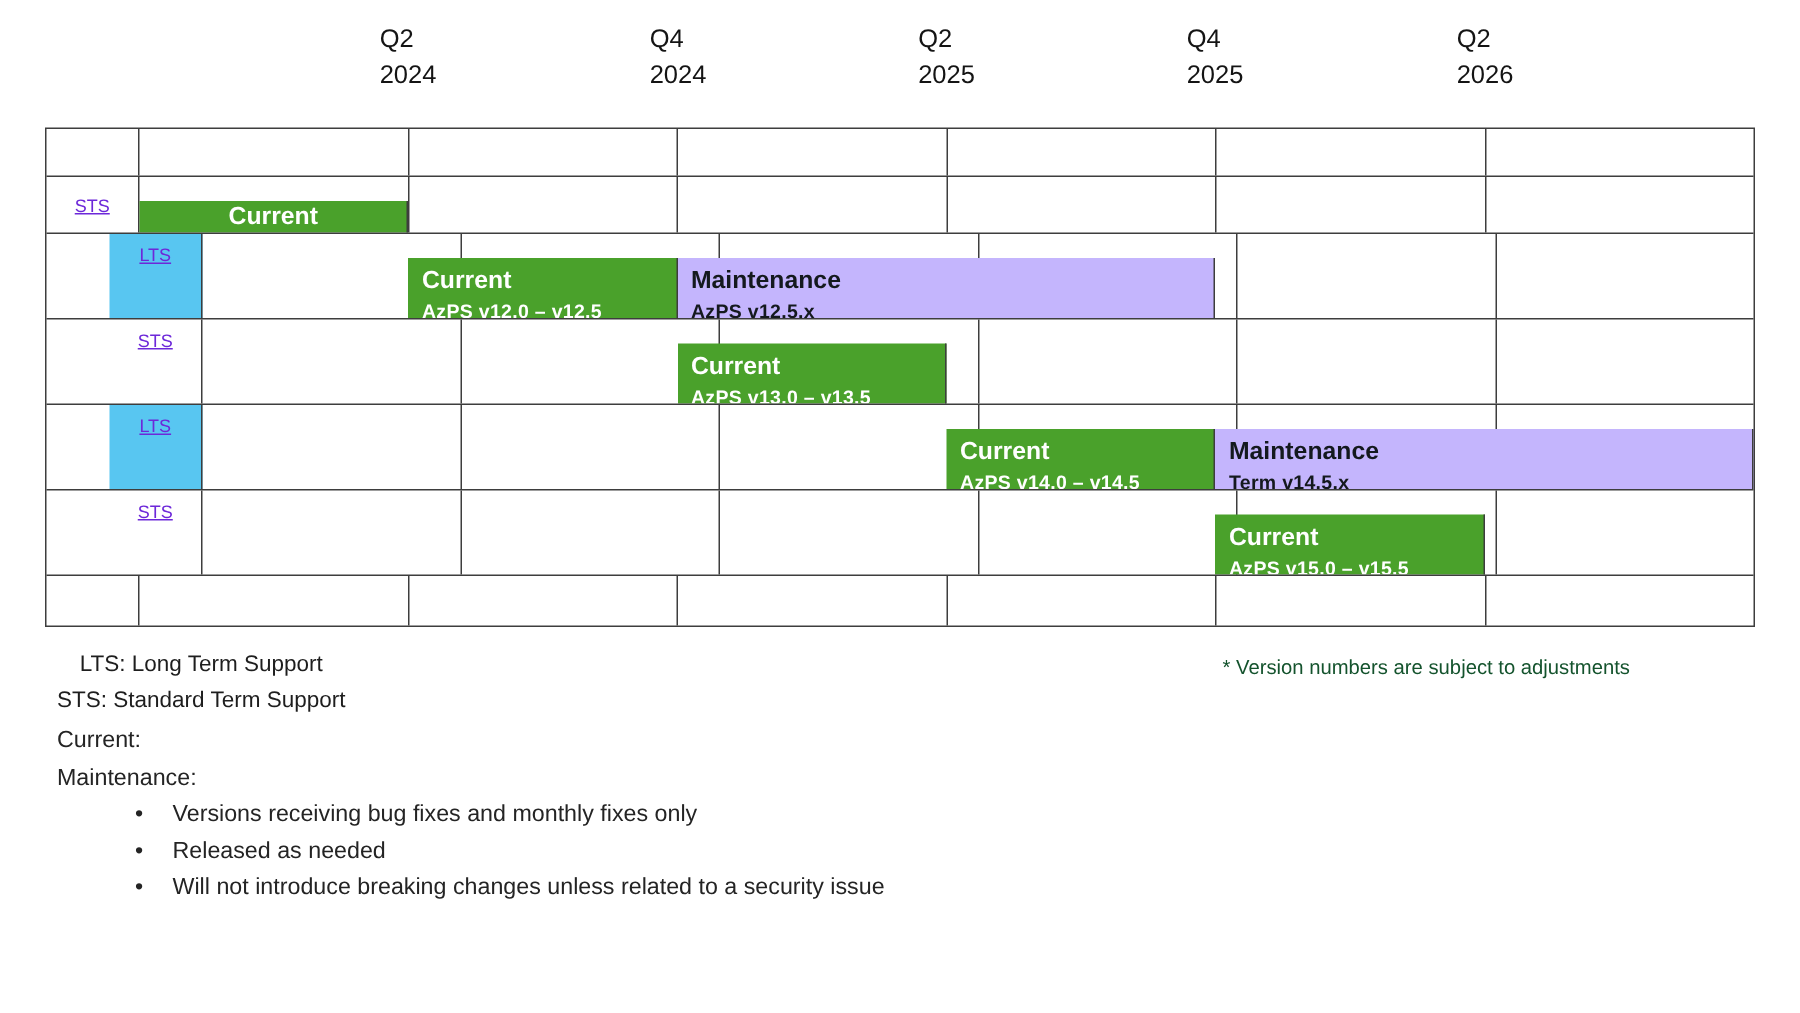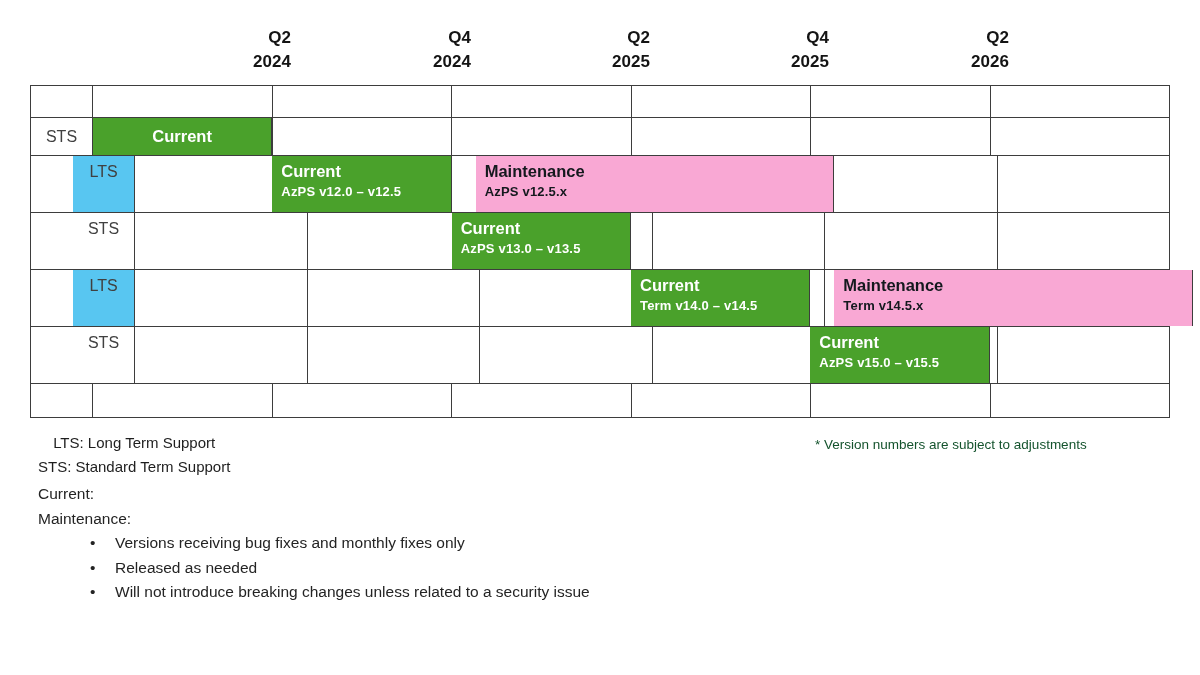--- a/index.html
+++ b/index.html
@@ -3,55 +3,55 @@
 <meta charset="utf-8">
 <style>
   html,body{margin:0;padding:0;background:#ffffff;}
   .stage{
     position:relative; width:1200px; height:675px; background:#ffffff;
     font-family:"Liberation Sans", sans-serif; color:#1c1c1c; overflow:hidden;
   }
 
   
   .qh{
-    position:absolute; top:26px; transform:translateX(-50%);
-    text-align:right; font-size:17px; font-weight:700; line-height:24px; color:#141414;
+    position:absolute; top:14px; transform:translateX(-50%);
+    text-align:left; font-size:17px; font-weight:400; line-height:24px; color:#141414;
     white-space:nowrap;
   }
   .qh1{left:272px;} .qh2{left:452px;} .qh3{left:631px;} .qh4{left:810px;} .qh5{left:990px;}
 
   
   .grid{
     position:absolute; left:30px; top:85px; width:1140px; height:333px;
     border:1px solid #3d3d3d; box-sizing:border-box;
     display:flex; flex-direction:column;
     --lbl:62px; --line:#3d3d3d;
   }
   .row{position:relative; display:flex; border-top:1px solid var(--line); box-sizing:border-box;}
   .row:first-child{border-top:none;}
   .r1{height:31px;} .r2{height:38px;} .r3,.r4,.r5,.r6{height:57px;padding-left:42px;} .r7{flex:1 1 auto;}
   .lbl{
     flex:0 0 var(--lbl); width:var(--lbl); box-sizing:border-box;
     border-right:1px solid var(--line);
     display:flex; justify-content:center; align-items:flex-start; padding-top:7px;
-    font-size:16px; color:#404040;
+    font-size:12px; color:#6d28d9;text-decoration:underline;
   }
   .r2 .lbl{padding-top:0; align-items:center;}
   .lbl.lts{background:#58c6f1;}
   .cell{flex:1 1 0; border-right:1px solid var(--line); box-sizing:border-box;}
   .cell.last{border-right:none;}
 
   
   .bar{
-    position:absolute; top:0; bottom:0; box-sizing:border-box;
+    position:absolute; top:16px; bottom:0; box-sizing:border-box;
     border-right:1px solid var(--line);
     padding:4px 0 0 9px; overflow:hidden;
   }
   .bar.green{background:#4aa12b; color:#ffffff;}
-  .bar.blue{background:#f9a8d4; color:#14191e;margin-left:24px;}
+  .bar.blue{background:#c4b5fd; color:#14191e;}
   .bar.centered{display:flex; align-items:center; justify-content:center; padding:0;}
   .bar .t{font-size:16.5px; font-weight:600; line-height:23px; white-space:nowrap;}
   .bar .s{font-size:13px; font-weight:700; line-height:17px; letter-spacing:0.2px; white-space:nowrap;}
   .start1{left:calc(var(--lbl) + (100% - var(--lbl))*0/6);}
   .start2{left:calc(var(--lbl) + (100% - var(--lbl))*1/6);}
   .start3{left:calc(var(--lbl) + (100% - var(--lbl))*2/6);}
   .start4{left:calc(var(--lbl) + (100% - var(--lbl))*3/6);}
   .start5{left:calc(var(--lbl) + (100% - var(--lbl))*4/6);}
   .w1{width:calc((100% - var(--lbl))/6);}
   .w2{width:calc((100% - var(--lbl))/3);}
@@ -150,21 +150,21 @@
     <div class="row r5">
       <div class="lbl lts">LTS</div>
       <div class="cell"></div>
       <div class="cell"></div>
       <div class="cell"></div>
       <div class="cell"></div>
       <div class="cell"></div>
       <div class="cell last"></div>
       <div class="bar green start4 w1">
         <div class="t">Current</div>
-        <div class="s">Term v14.0 – v14.5</div>
+        <div class="s">AzPS v14.0 – v14.5</div>
       </div>
       <div class="bar blue start5 w2">
         <div class="t">Maintenance</div>
         <div class="s">Term v14.5.x</div>
       </div>
     </div>
 
     <div class="row r6">
       <div class="lbl">STS</div>
       <div class="cell"></div>

